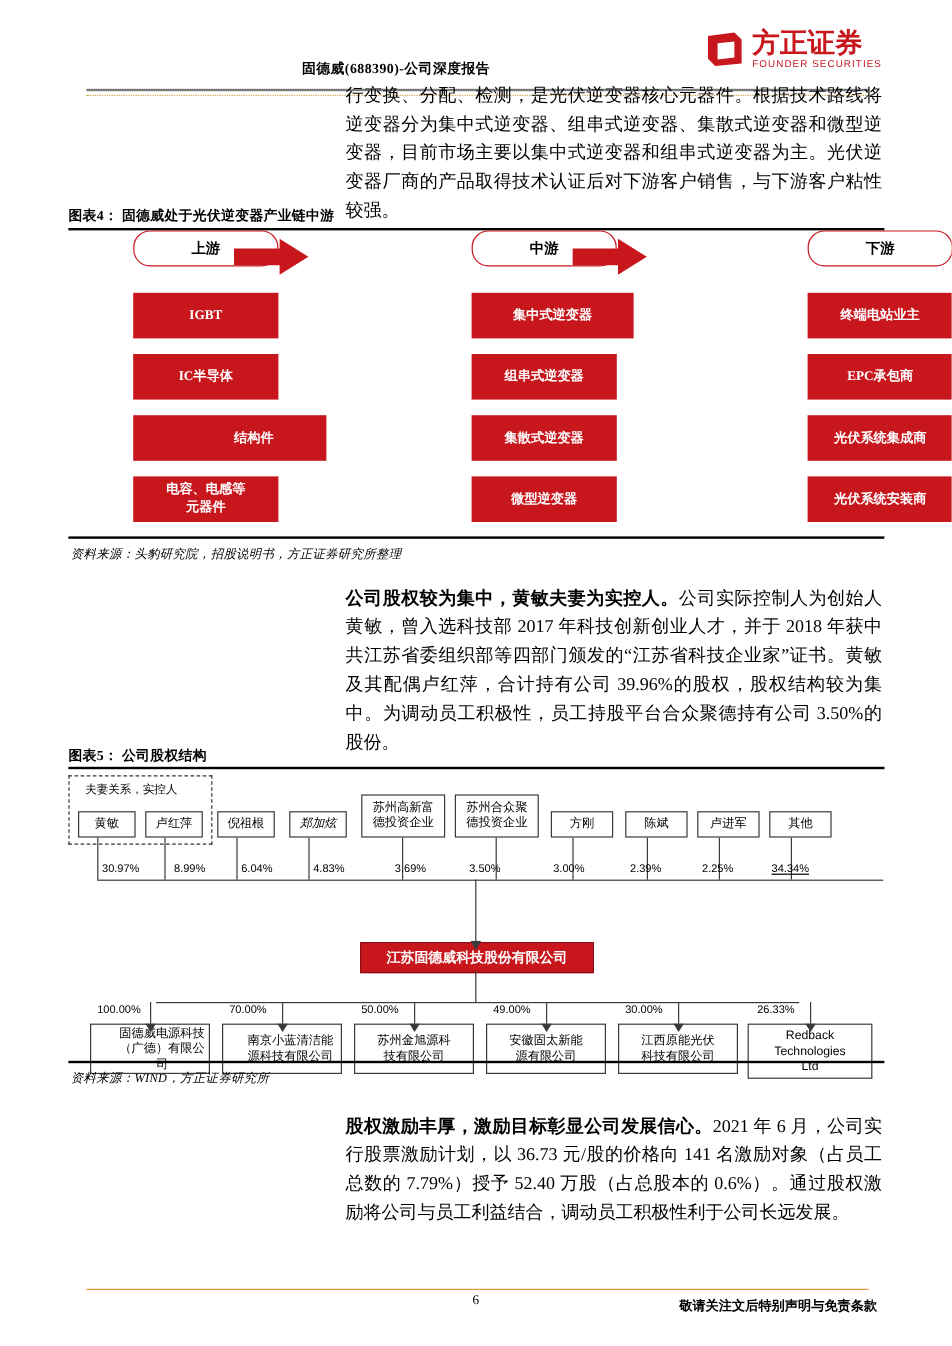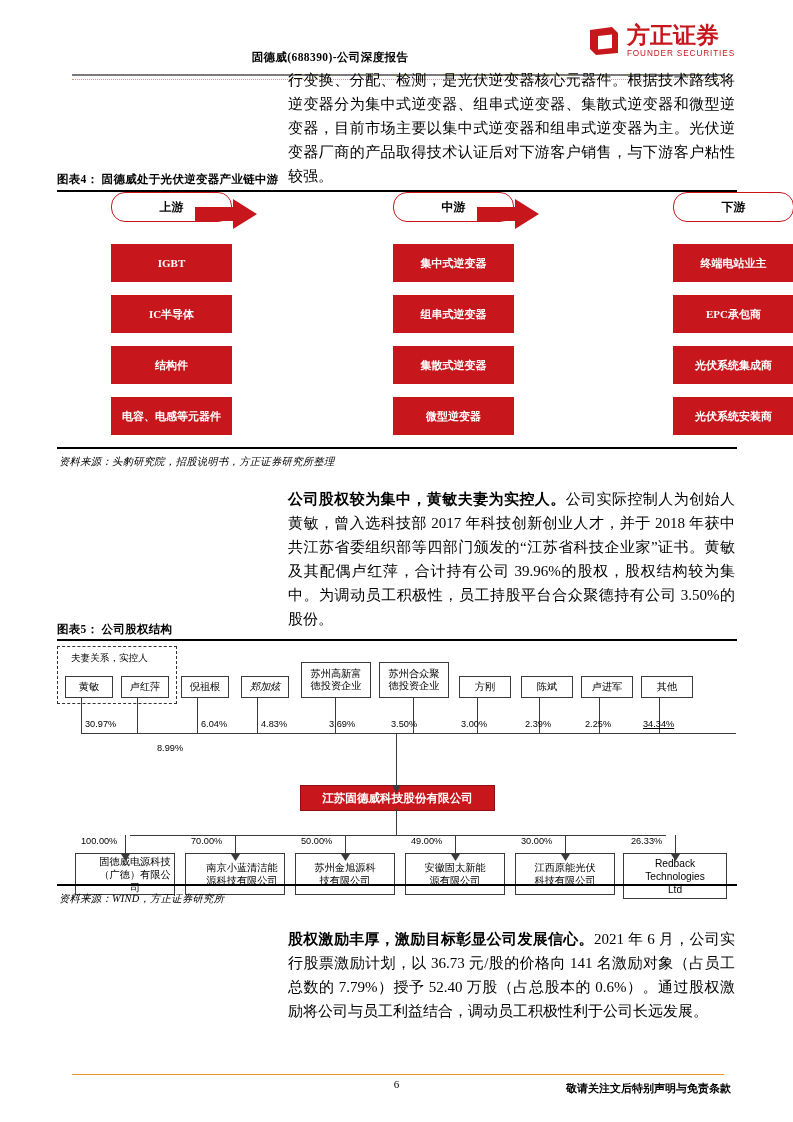--- a/index.html
+++ b/index.html
@@ -305,31 +305,31 @@
 
     <div id="vc-cols">
         <div class="vc-col" style="left: 54px; top: 0px;">
           <div class="vc-head">上游</div>
           <div class="vc-box" style="position: absolute; left: 0px; top: 52px; width: 121px; height: 38px; flex-direction: column;">
             <div>IGBT</div>
           </div>
           <div class="vc-box" style="position: absolute; left: 0px; top: 103px; width: 121px; height: 38px; flex-direction: column;">
             <div>IC半导体</div>
           </div>
-          <div class="vc-box" style="position: absolute; left: 0px; top: 154px; width: 121px; height: 38px; flex-direction: column;">
+          <div class="vc-box" style="position: absolute; left: 0px; top: 154px; width: 121px; height: 38px; flex-direction: column; padding-left: 40px;">
             <div>结构件</div>
           </div>
-          <div class="vc-box" style="position: absolute; left: 0px; top: 205px; width: 121px; height: 38px; flex-direction: row;">
+          <div class="vc-box" style="position: absolute; left: 0px; top: 205px; width: 121px; height: 38px; flex-direction: column;">
             <div>电容、电感等</div>
             <div>元器件</div>
           </div>
         </div>
         <div class="vc-col" style="left: 336px; top: 0px;">
           <div class="vc-head">中游</div>
-          <div class="vc-box" style="position: absolute; left: 0px; top: 52px; width: 121px; height: 38px; flex-direction: column;">
+          <div class="vc-box" style="position: absolute; left: 0px; top: 52px; width: 135px; height: 38px; flex-direction: column;">
             <div>集中式逆变器</div>
           </div>
           <div class="vc-box" style="position: absolute; left: 0px; top: 103px; width: 121px; height: 38px; flex-direction: column;">
             <div>组串式逆变器</div>
           </div>
           <div class="vc-box" style="position: absolute; left: 0px; top: 154px; width: 121px; height: 38px; flex-direction: column;">
             <div>集散式逆变器</div>
           </div>
           <div class="vc-box" style="position: absolute; left: 0px; top: 205px; width: 121px; height: 38px; flex-direction: column;">
             <div>微型逆变器</div>
@@ -378,21 +378,21 @@
     <div id="sh-layer">
         <div class="sh-box" style="left: 8px; top: 36px; width: 48px; height: 22px; flex-direction: column;">
           <div>黄敏</div>
         </div>
         <div class="vline" style="left: 24px; top: 58px; height: 35px;"></div>
         <div class="pct" style="left: 28px; top: 79px;">30.97%</div>
         <div class="sh-box" style="left: 64px; top: 36px; width: 48px; height: 22px; flex-direction: column;">
           <div>卢红萍</div>
         </div>
         <div class="vline" style="left: 80px; top: 58px; height: 35px;"></div>
-        <div class="pct" style="left: 100px; top: 79px; margin-top: 24px;">8.99%</div>
+        <div class="pct" style="left: 88px; top: 79px;">8.99%</div>
         <div class="sh-box" style="left: 124px; top: 36px; width: 48px; height: 22px; flex-direction: column;">
           <div>倪祖根</div>
         </div>
         <div class="vline" style="left: 140px; top: 58px; height: 35px;"></div>
         <div class="pct" style="left: 144px; top: 79px;">6.04%</div>
         <div class="sh-box" style="left: 184px; top: 36px; width: 48px; height: 22px; flex-direction: column; font-style: italic;">
           <div>郑加炫</div>
         </div>
         <div class="vline" style="left: 200px; top: 58px; height: 35px;"></div>
         <div class="pct" style="left: 204px; top: 79px;">4.83%</div>

